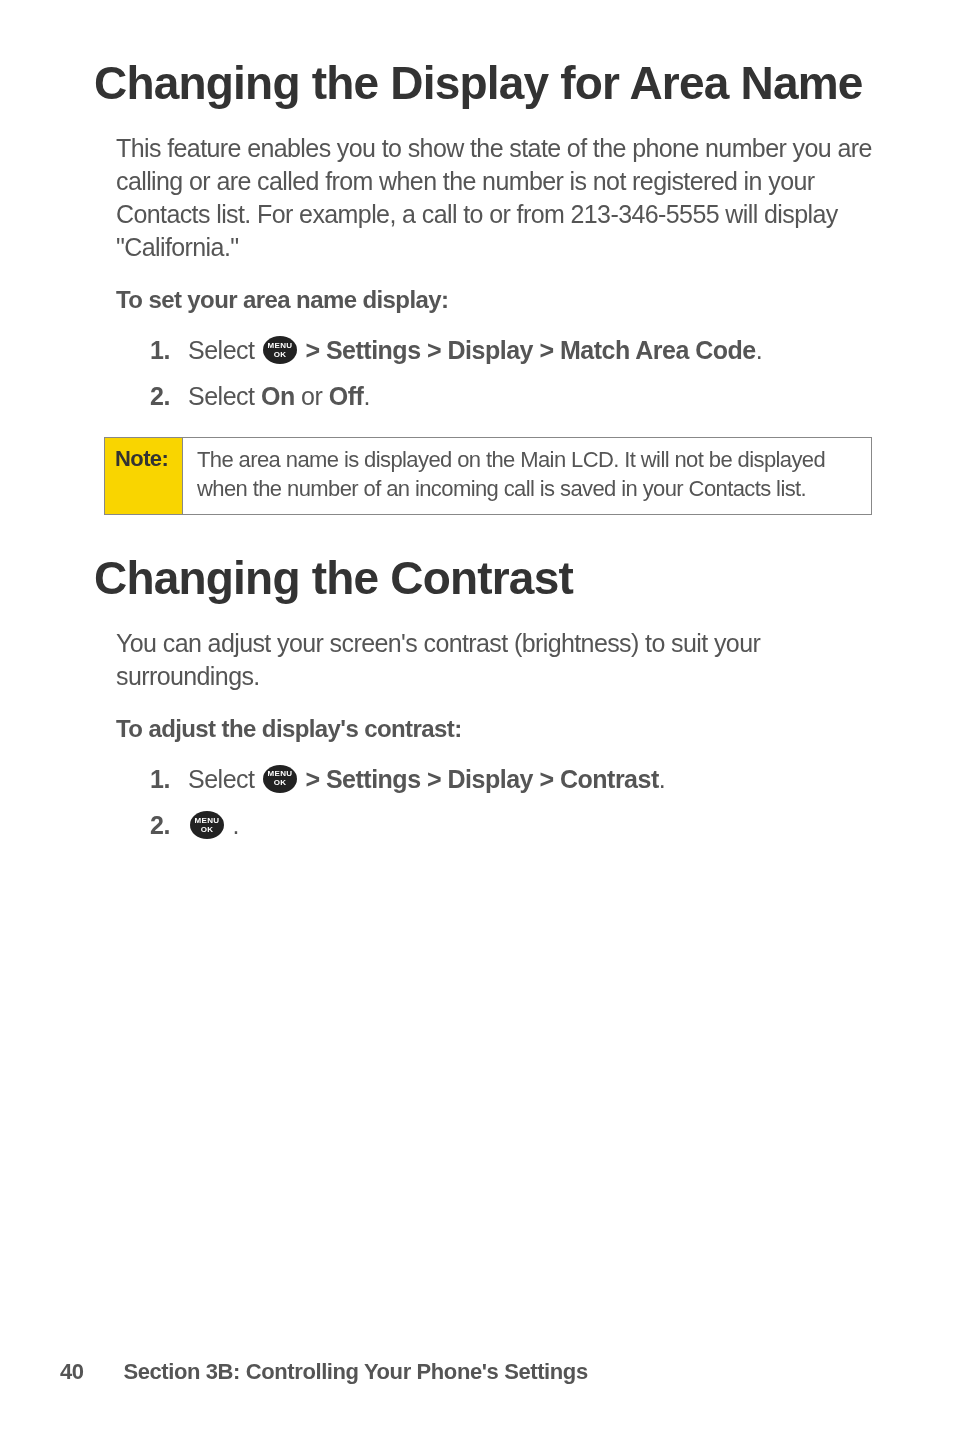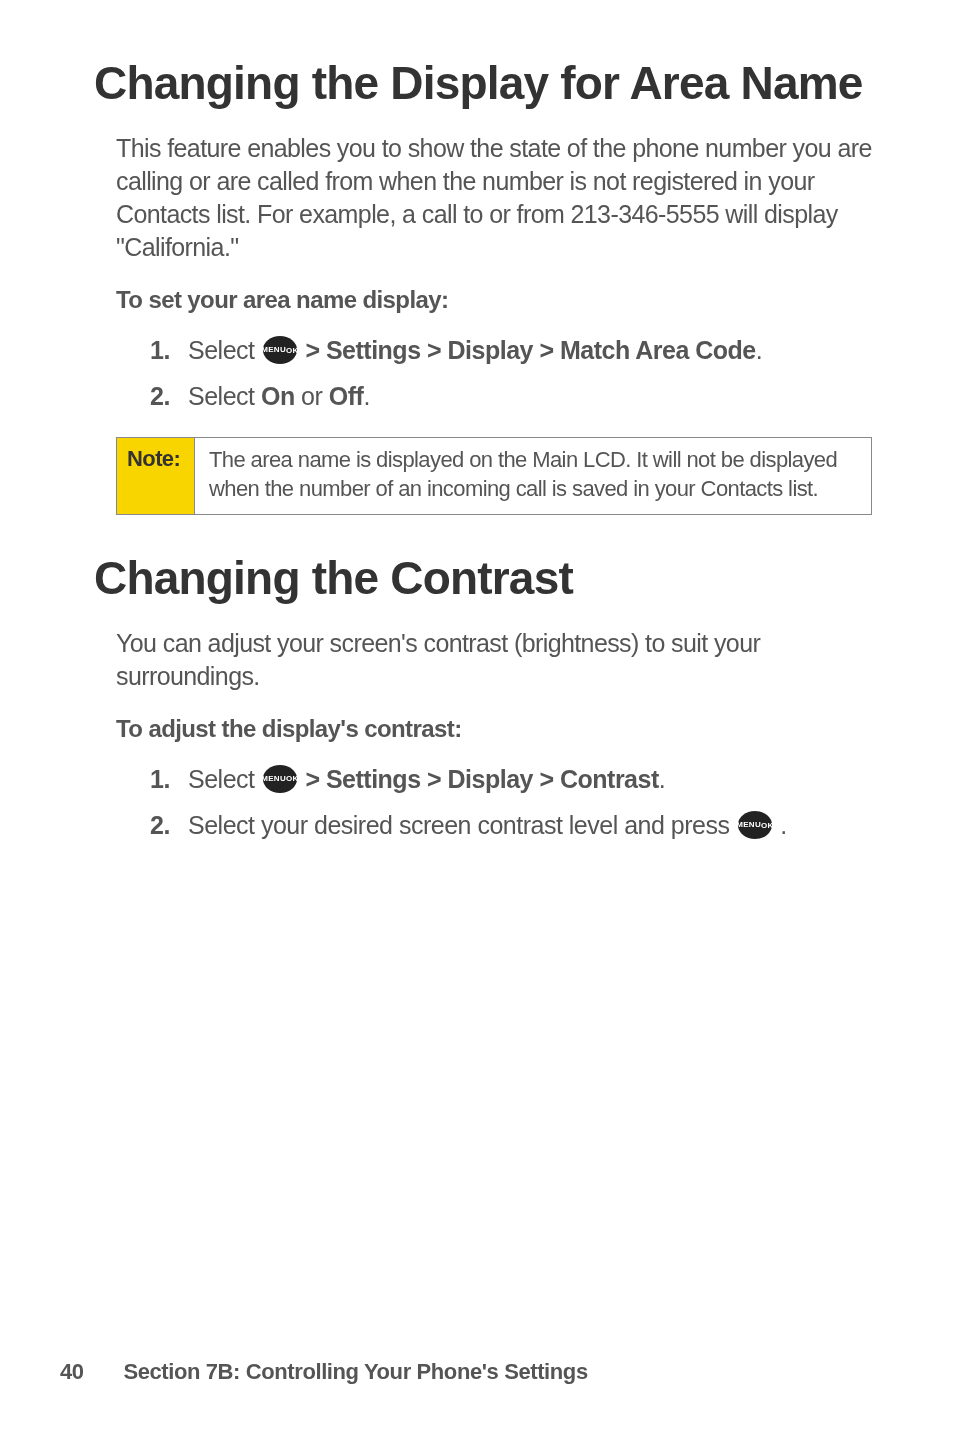--- a/index.html
+++ b/index.html
@@ -55,34 +55,34 @@
       display: inline-flex;
       vertical-align: middle;
       width: 34px;
       height: 28px;
       background: #222;
       border-radius: 50%;
       color: #fff;
       font-size: 7px;
       font-weight: 700;
       line-height: 1;
-      flex-direction: row;
+      flex-direction: column;
       align-items: center;
       justify-content: center;
       letter-spacing: 0.3px;
       margin: 0 2px;
       position: relative;
       top: -2px;
     }
     .menu-ok .l1 { font-size: 8px; }
     .menu-ok .l2 { font-size: 8px; margin-top: 1px; }
 
     .note-box {
       border: 1px solid #888;
-      margin: 0 0 36px 22px;
+      margin: 0 0 36px 10px;
       display: flex;
       font-size: 22px;
       letter-spacing: -0.6px;
     }
     .note-left {
       background: #f9d500;
       color: #333;
       font-weight: 700;
       padding: 8px 10px;
       border-right: 1px solid #888;
@@ -148,23 +148,23 @@
 <ol class="steps">
   <li>
     <span class="num">1.</span>
     <span>Select </span><span class="menu-ok">
         <span class="l1">MENU</span>
         <span class="l2">OK</span>
       </span><span class="bold"> &gt; Settings &gt; Display &gt; Contrast</span><span>.</span>
   </li>
   <li>
     <span class="num">2.</span>
-    <span>Select your desired screen contrast level and press </span><span class="menu-ok">
+    <span class="menu-ok">
         <span class="l1">MENU</span>
         <span class="l2">OK</span>
       </span><span> .</span>
   </li>
 </ol>
 
 <div class="footer">
   <span class="pg">40</span>
-  <span>Section 7B: Controlling Your Phone's Settings</span>
+  <span>Section 3B: Controlling Your Phone's Settings</span>
 </div>
 
 </body></html>

